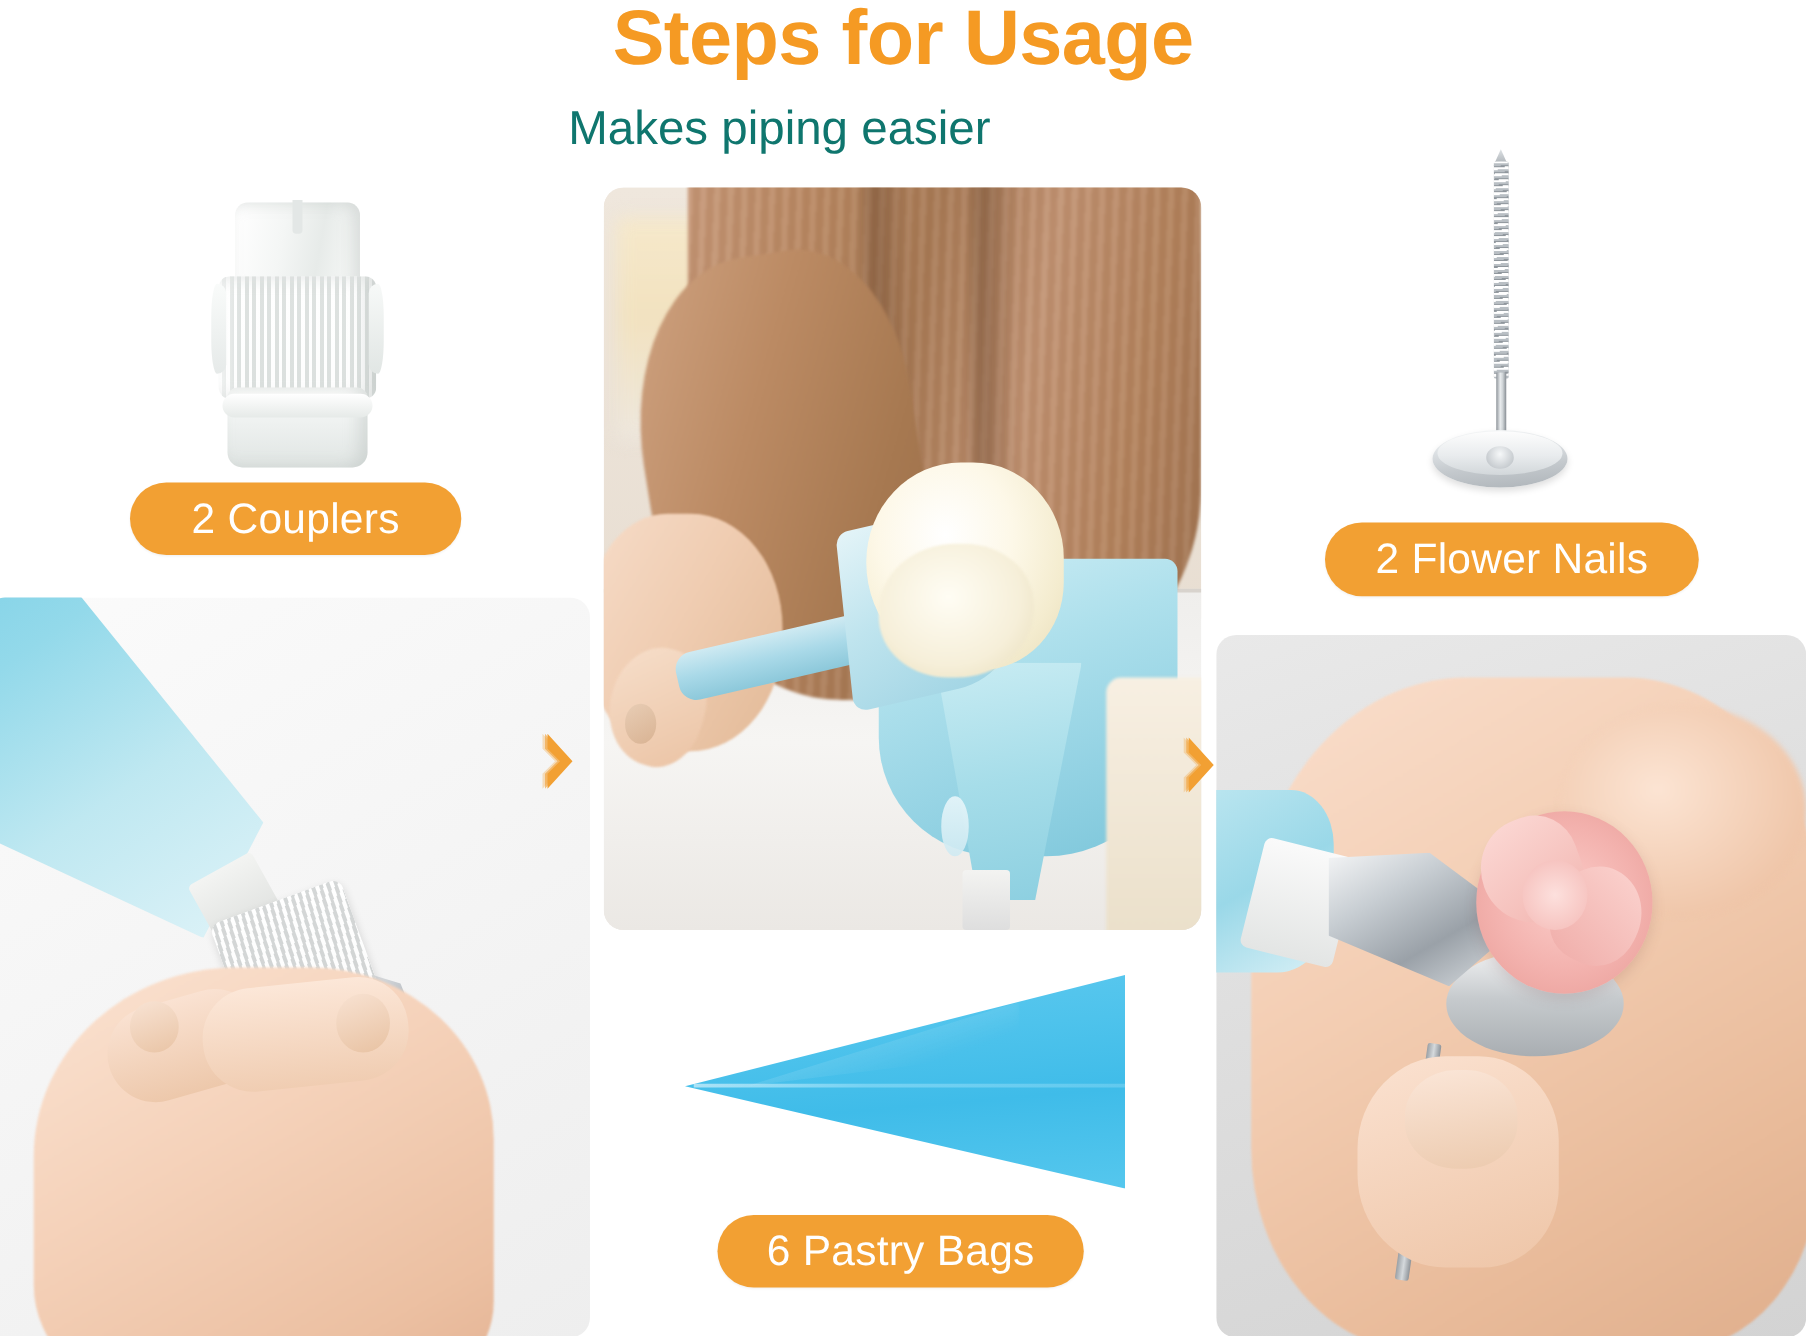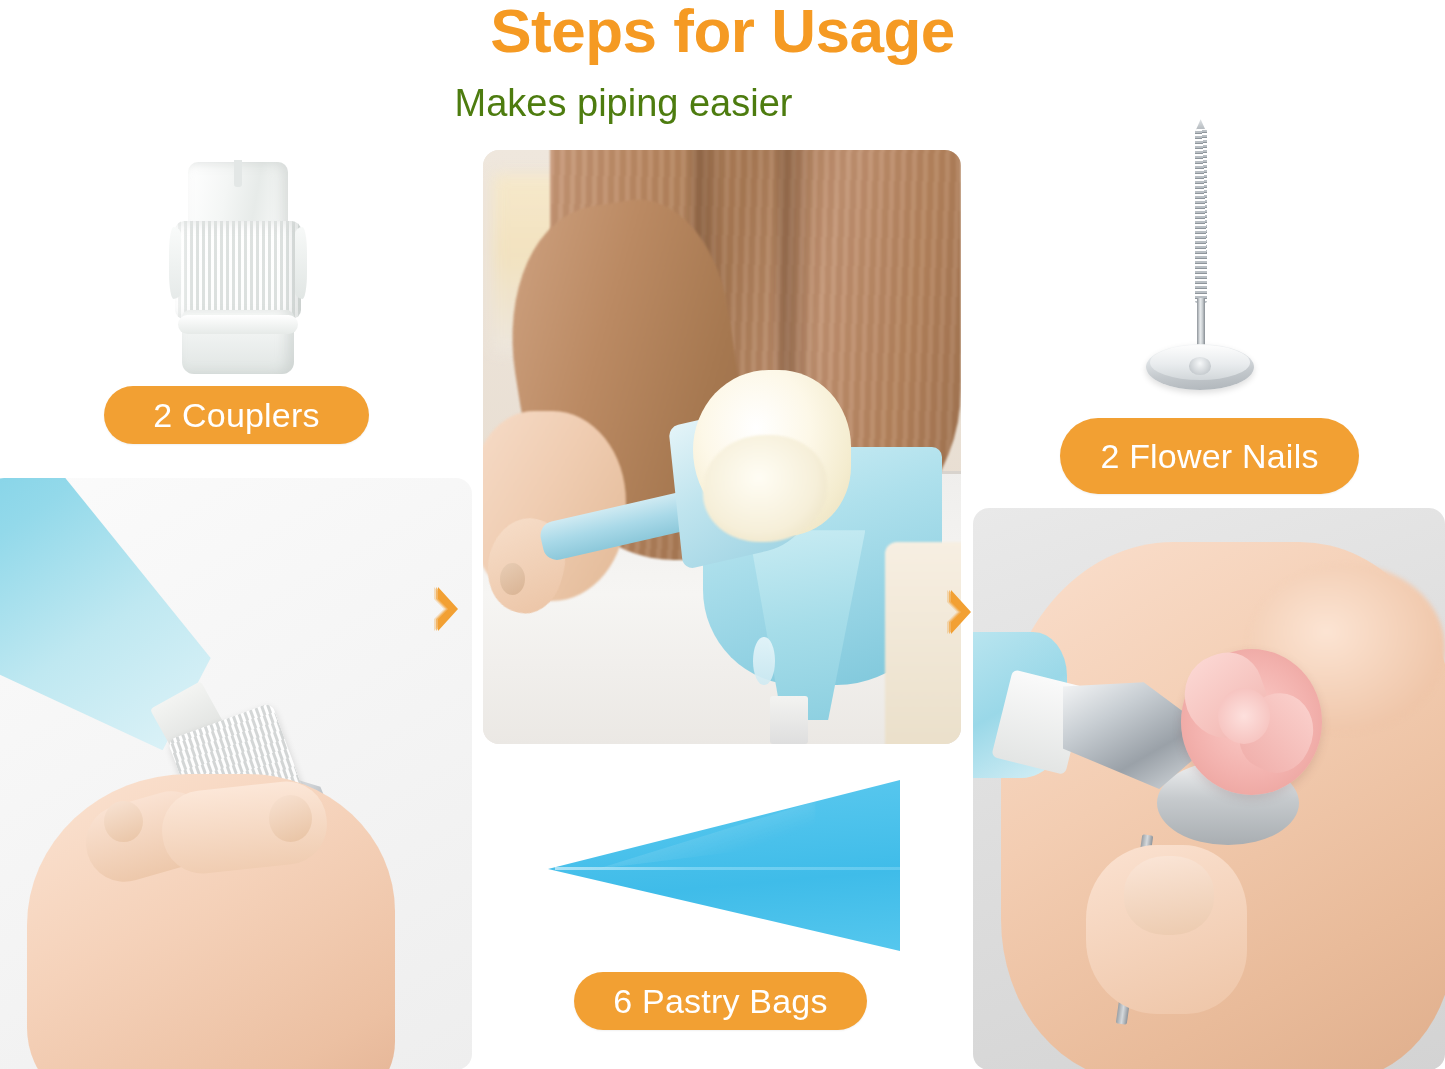--- a/index.html
+++ b/index.html
@@ -18,21 +18,21 @@
     text-align:center;
     font-size:62px;font-weight:bold;
     color:#F59A23;
     letter-spacing:-0.5px;
     line-height:1.05;
   }
   .subtitle{
     position:absolute;left:0;top:82px;width:1247px;
     text-align:center;
     font-size:38px;font-weight:normal;
-    color:#4d7c0f;
+    color:#0f766e;
     letter-spacing:0px;
   }
 
   
   .photo{position:absolute;overflow:hidden;background:#fff;}
   .photo.round{border-radius:18px;}
 
   
   #photo-center{left:483px;top:150px;width:478px;height:594px;border-radius:16px;}
   .c-bg{position:absolute;inset:0;background:#efeae4;}
@@ -237,21 +237,21 @@
     background:#F2A033;
     color:#ffffff;
     border-radius:999px;
     display:flex;align-items:center;justify-content:center;
     font-size:34px;font-weight:normal;
     letter-spacing:.2px;
     white-space:nowrap;
     box-shadow:0 1px 2px rgba(0,0,0,.06);
   }
   #badge-couplers{left:104px;top:386px;width:265px;height:58px;}
-  #badge-nails{left:1060px;top:418px;width:299px;height:76px;}
+  #badge-nails{left:1060px;top:418px;width:299px;height:59px;}
   #badge-bags{left:574px;top:972px;width:293px;height:58px;}
 </style>
 </head>
 <body>
 
 <div class="stage">
 
   <div class="title">Steps for Usage</div>
   <div class="subtitle">Makes piping easier</div>
 

